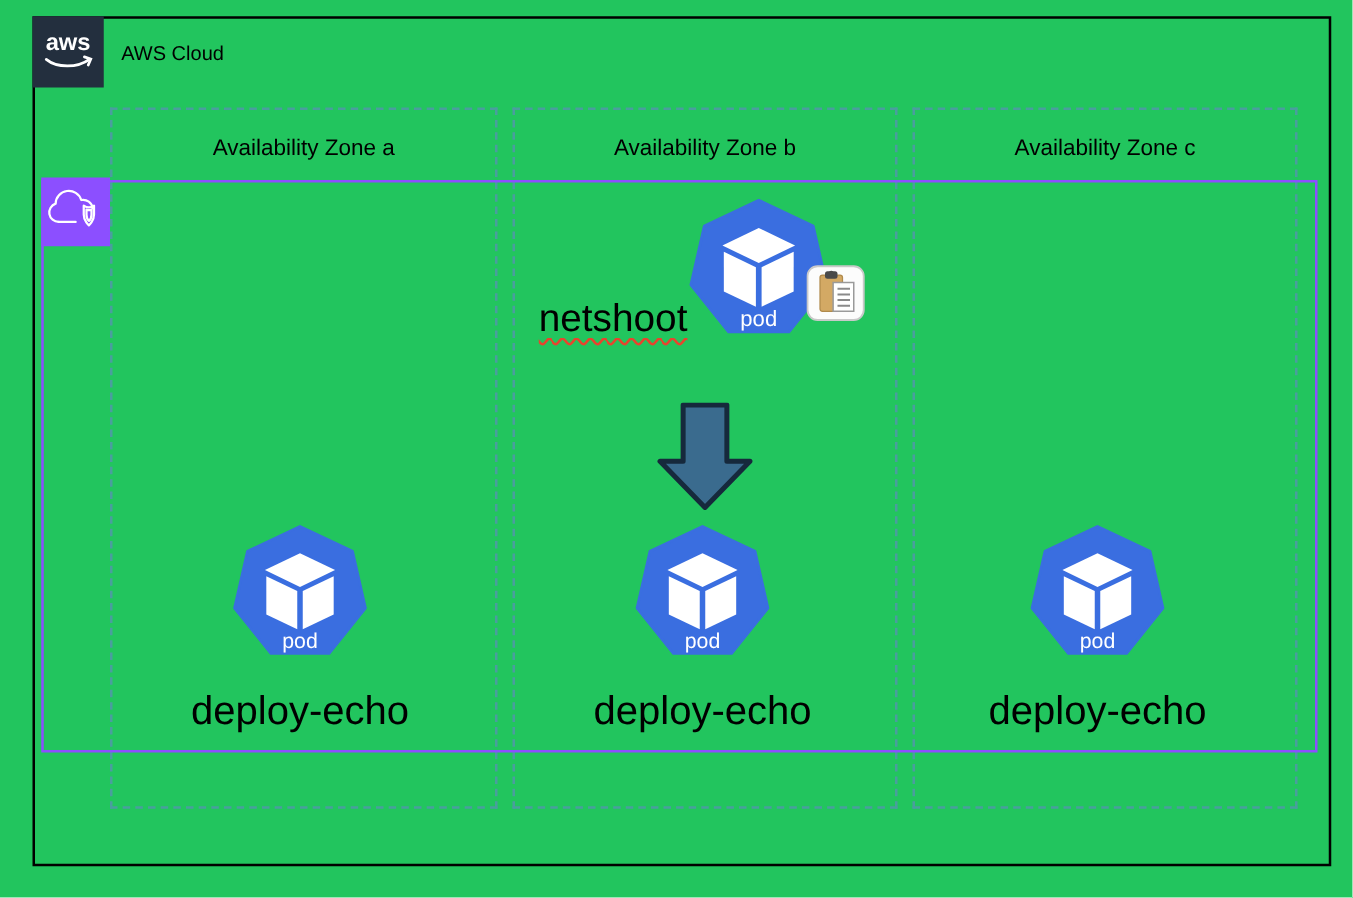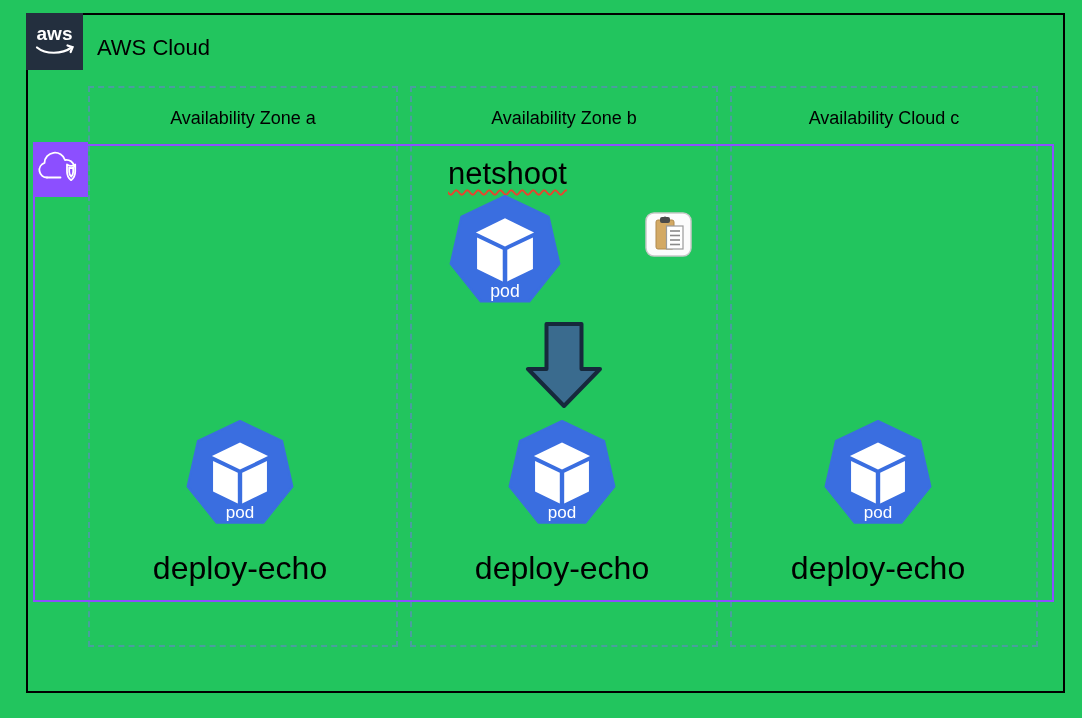--- a/index.html
+++ b/index.html
@@ -5,38 +5,38 @@
   html,body{margin:0;padding:0;background:#ffffff;}
   body{font-family:"Liberation Sans",sans-serif;color:#000;}
   .canvas{position:relative;width:1082px;height:718px;background:#22c55e;overflow:hidden;}
 
   .outer-box{position:absolute;left:26px;top:13px;width:1039px;height:680px;
     border:2px solid #000;box-sizing:border-box;background:transparent;}
 
   .aws-logo{position:absolute;left:26px;top:13px;width:57px;height:57px;
     background:#232F3E;z-index:4;}
   .aws-logo svg{display:block;width:100%;height:100%;}
-  .aws-cloud-label{position:absolute;left:97px;top:35px;font-size:22px;z-index:4;}
+  .aws-cloud-label{position:absolute;left:97px;top:35px;font-size:16px;z-index:4;}
 
   .zone{position:absolute;top:86px;height:561px;border:2px dashed #4A9E9E;
     box-sizing:border-box;z-index:1;}
   .zone-a{left:88px;width:310px;}
   .zone-b{left:410px;width:308px;}
   .zone-c{left:730px;width:308px;}
   .zone-label{position:absolute;top:20px;left:0;width:100%;text-align:center;font-size:18px;}
 
   .vpc-box{position:absolute;left:33px;top:144px;width:1021px;height:458px;
     border:2px solid #8C4FFF;box-sizing:border-box;z-index:2;background:transparent;}
   .vpc-icon{position:absolute;left:33px;top:142px;width:55px;height:55px;
     background:#8C4FFF;z-index:3;}
   .vpc-icon svg{display:block;width:100%;height:100%;}
   .vpc-label{position:absolute;left:110px;top:159px;font-size:18px;z-index:3;}
 
-  .netshoot-group{position:absolute;left:448px;top:156px;width:240px;z-index:3;
-    display:flex;flex-direction:column;align-items:flex-start;}
+  .netshoot-group{position:absolute;left:431px;top:156px;width:240px;z-index:3;
+    display:flex;flex-direction:row;align-items:flex-end;}
   .netshoot-label{font-size:31px;line-height:36px;
     text-decoration-line:underline;text-decoration-style:wavy;
     text-decoration-color:#E8442D;text-decoration-thickness:1.5px;
     text-underline-offset:5px;}
   .netshoot-group .pod-svg{width:114px;height:114px;margin-top:3px;}
 
   .clipboard{position:absolute;left:645px;top:212px;width:47px;height:45px;z-index:3;}
   .clipboard svg{display:block;width:100%;height:100%;}
 
   .flow-arrow{position:absolute;left:525px;top:322px;width:78px;height:86px;z-index:3;}
@@ -73,21 +73,21 @@
   </div>
   <div class="aws-cloud-label">AWS Cloud</div>
 
   <div class="zone zone-b">
     <div class="zone-label">Availability Zone b</div>
   </div>
   <div class="zone zone-a">
     <div class="zone-label">Availability Zone a</div>
   </div>
   <div class="zone zone-c">
-    <div class="zone-label">Availability Cloud c</div>
+    <div class="zone-label">Availability Zone c</div>
   </div>
 
   <div class="vpc-box"></div>
   <div class="vpc-icon">
     <svg viewBox="0 0 55 55">
       <path class="vpc-glyph" d="M14,35.5 a7.5,7.5 0 0 1 -2.5,-14.6 a10.5,10.5 0 0 1 20.5,-2.9 a7.8,7.8 0 0 1 9.2,6.6"></path>
       <path class="vpc-glyph" d="M14,35.5 h13.5"></path>
       <path class="vpc-glyph" d="M34,22.5 c2.6,1.8 5.6,1.8 8.2,0 v7 c0,5.6 -4.1,8.7 -4.1,8.7 c0,0 -4.1,-3.1 -4.1,-8.7 z"></path>
       <path class="vpc-glyph" d="M36.2,25.6 c1.3,0.7 2.7,0.7 4,0 v4.1 c0,3.2 -2,5 -2,5 c0,0 -2,-1.8 -2,-5 z"></path>
     </svg>

